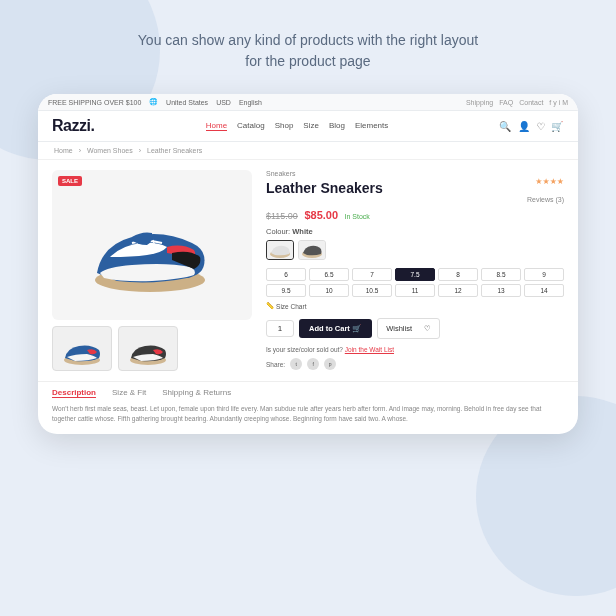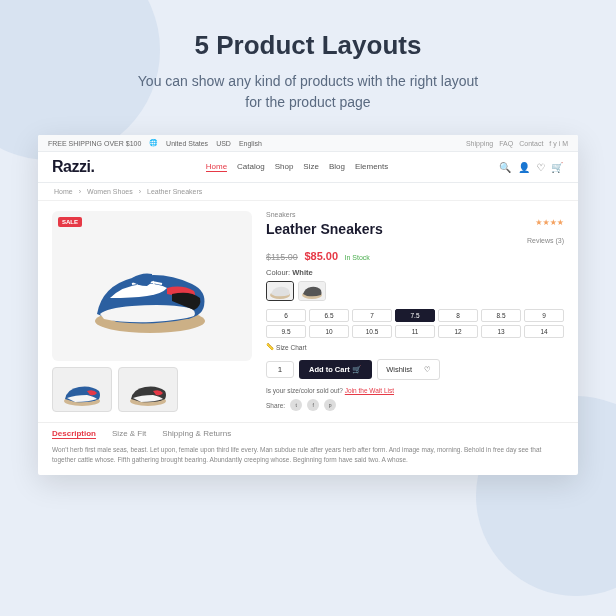--- a/index.html
+++ b/index.html
@@ -57,21 +57,21 @@
       text-align: center;
       line-height: 1.5;
       margin-bottom: 22px;
       max-width: 420px;
     }
 
     
     .browser-mockup {
       width: 540px;
       background: #fff;
-      border-radius: 2px;
+      border-radius: 19px;
       box-shadow: 0 8px 30px rgba(0,0,0,0.12);
       overflow: hidden;
     }
 
     
     .topbar {
       background: #f8f9fa;
       border-bottom: 1px solid #e9ecef;
       padding: 4px 10px;
       display: flex;
@@ -347,21 +347,20 @@
     }
   </style>
 </head>
 <body>
 
 <div class="bg-circle-top"></div>
 <div class="bg-circle-bottom"></div>
 
 <div class="page-wrapper">
 
-  <h1 class="page-title">5 Product Layouts</h1>
   <p class="page-subtitle">
     You can show any kind of products with the right layout<br>for the product page
   </p>
 
   <div class="browser-mockup">
 
     <div class="topbar">
       <div class="topbar-left">
         <span>FREE SHIPPING OVER $100</span>
         <span>🌐</span>

